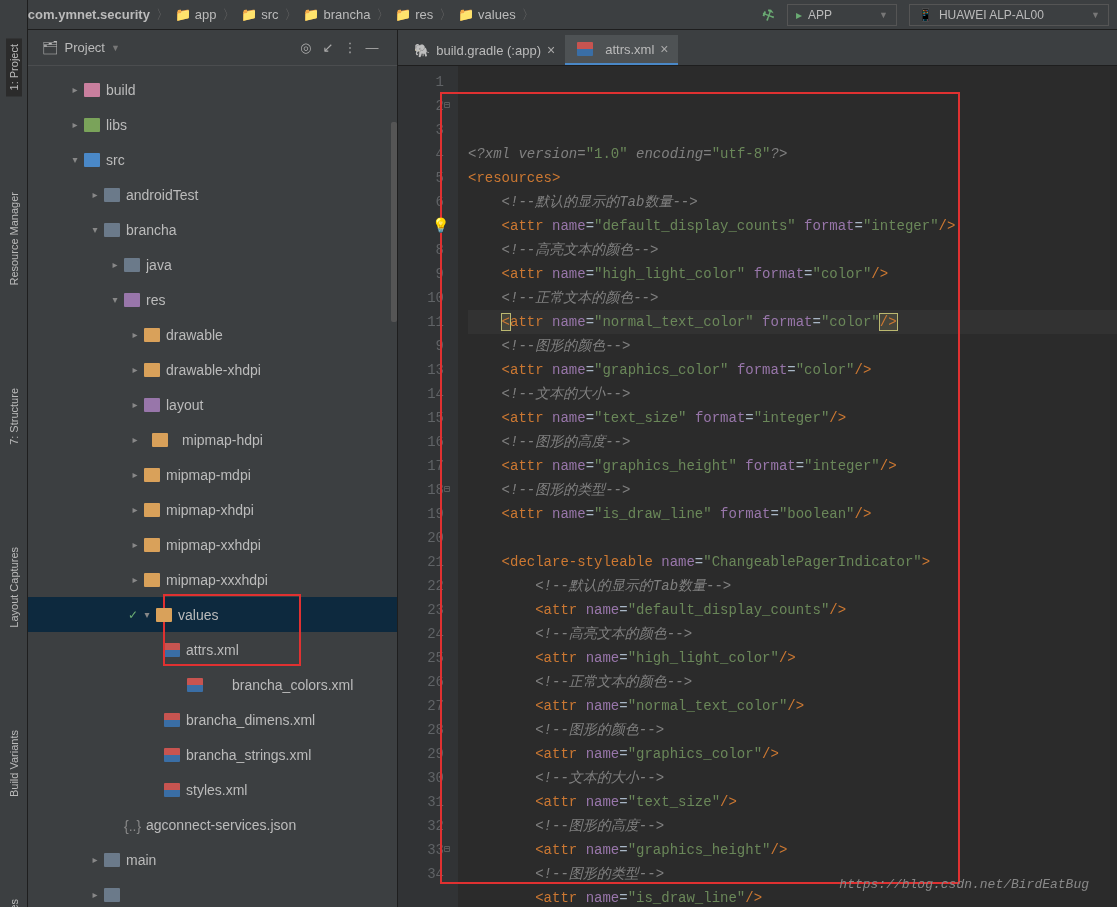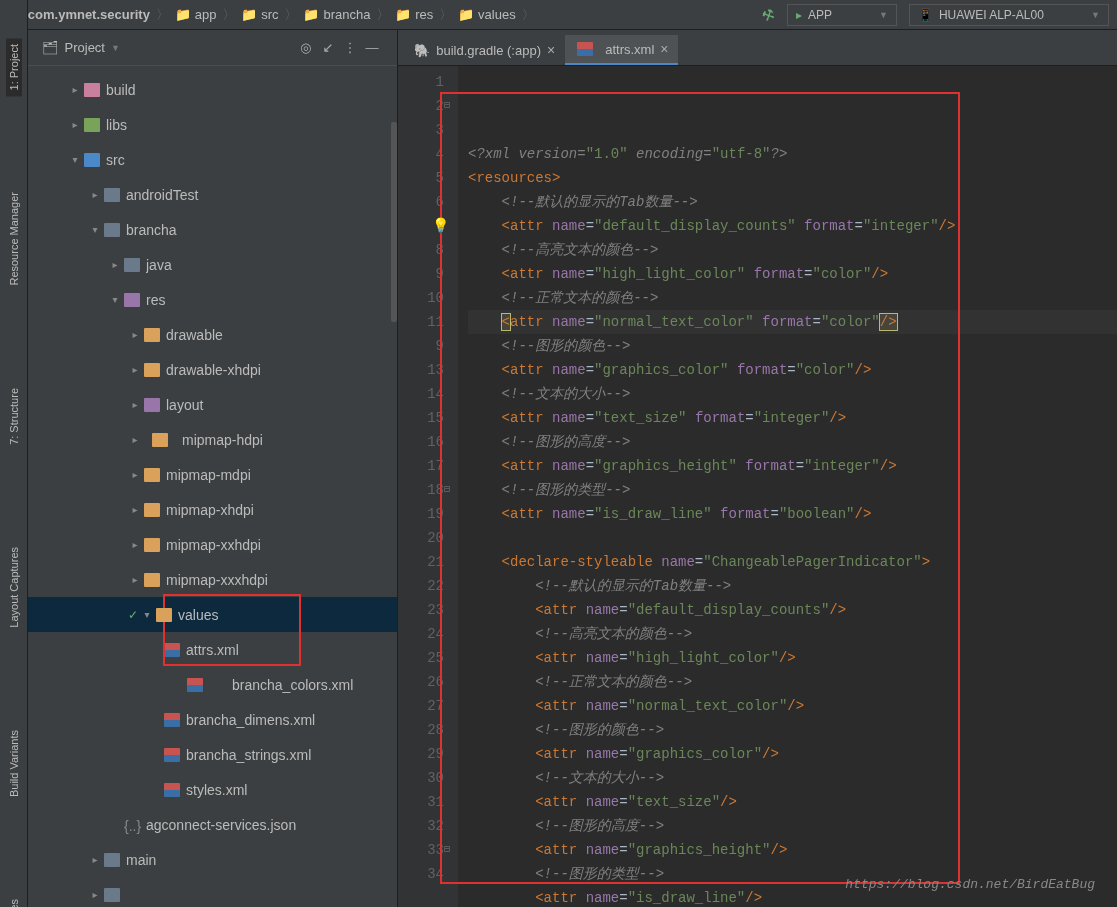--- a/index.html
+++ b/index.html
@@ -46,21 +46,21 @@
 .code{flex:1;background:#2b2b2b;padding:4px 0 4px 10px;white-space:pre;position:relative}
 .code .line{height:24px}
 .t{color:#cc7832}
 .a{color:#9876aa}
 .s{color:#6a8759}
 .c{color:#808080;font-style:italic}
 .pi{color:#808080;font-style:italic}
 .cursor-line{background:#323232}
 .sel-box{outline:1px solid #bbb870;background:rgba(187,184,112,0.15)}
 .red-box-code{position:absolute;border:2px solid #e03131;pointer-events:none}
-.watermark{position:absolute;bottom:10px;right:22px;color:#888;font-size:13px;font-style:italic}
+.watermark{position:absolute;bottom:10px;right:28px;color:#888;font-size:13px;font-style:italic}
 .green-check{color:#6aab73;font-size:12px;margin-right:2px}
 .sc-thumb{position:absolute;right:0;top:56px;width:6px;height:200px;background:#555;border-radius:2px}
 </style>
 </head>
 <body>
 
 <div class="left-gutter">
   <div class="gutter-tab sel">1: Project</div>
   <div class="gutter-tab">Resource Manager</div>
   <div class="gutter-tab">7: Structure</div>

